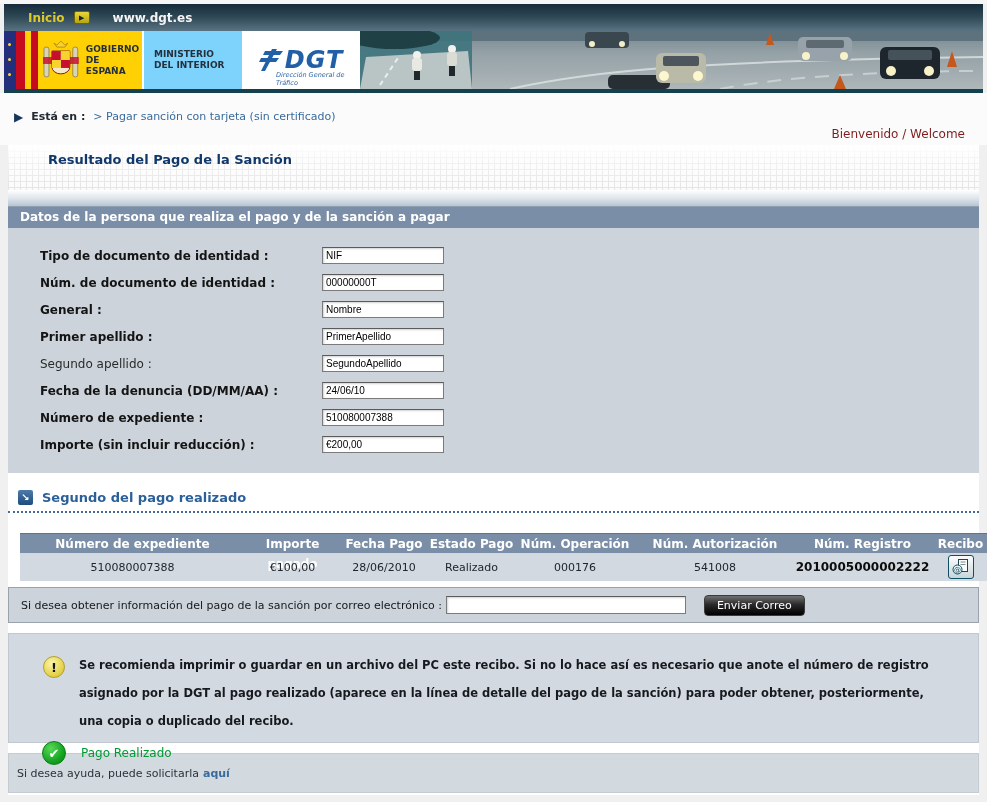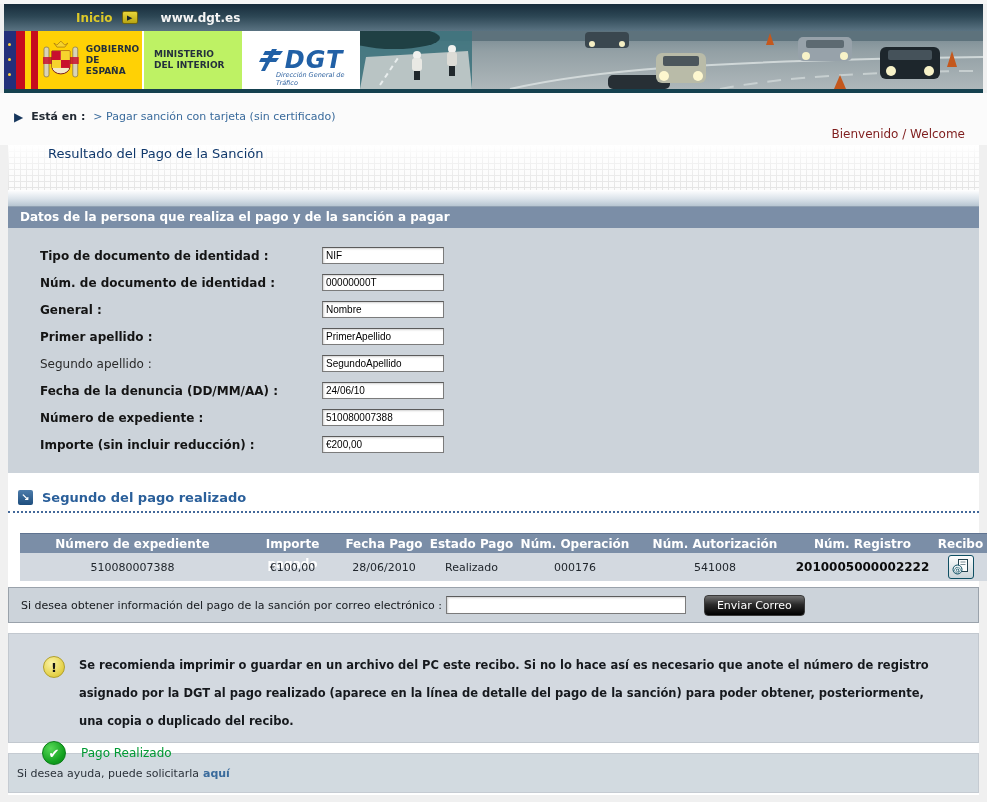--- a/index.html
+++ b/index.html
@@ -3,38 +3,38 @@
 <meta charset="utf-8">
 <style>
   * { margin:0; padding:0; box-sizing:border-box; }
   body { font-family:"DejaVu Sans", sans-serif; background:#ffffff; }
   .page { position:relative; width:987px; height:802px; background:#f0f0f0; overflow:hidden; }
   .frame { position:absolute; left:0; top:0; right:0; height:4px; background:#f6f6f6; z-index:5;}
   
   .topbar { position:absolute; left:4px; top:4px; width:979px; height:27px;
     background:linear-gradient(to bottom,#172c3b 0%, #2c4654 45%, #5a7382 100%);
     display:flex; align-items:center; padding-left:24px; gap:9px; }
-  .topbar .inicio { color:#ddc929; font-size:12px; font-weight:bold; cursor:pointer;margin-left:48px; }
+  .topbar .inicio { color:#ddc929; font-size:12px; font-weight:bold; cursor:pointer; }
   .play-icon { width:16px; height:13px; background:linear-gradient(#ead63a,#b7a512);
     border:1px solid #6d630e; border-radius:2px; display:inline-flex; align-items:center;
     justify-content:center; font-size:7px; color:#18262f; cursor:pointer; }
   .topbar .url { color:#f4f4f4; font-size:12px; font-weight:bold; margin-left:14px; }
   
   .header { position:absolute; left:4px; top:31px; width:979px; height:58px; display:flex; background:#ffd105; }
   .flagstrip { width:34px; height:100%; display:flex; }
   .eu { width:12px; background:#232f7a; position:relative; }
   .eu i { position:absolute; width:3px; height:3px; background:#ffd23b; border-radius:50%; left:4px; }
   .eu i:nth-child(1){top:12px}.eu i:nth-child(2){top:27px}.eu i:nth-child(3){top:42px}
   .st-red { width:9px; background:#c60b1e; }
   .st-yel { width:6px; background:#ffd105; }
   .st-red2 { width:7px; background:#c60b1e; }
   .gov-block { width:104px; background:#ffd105; display:flex; align-items:center; gap:6px; padding-left:4px; }
   .gov-text { font-size:9px; font-weight:bold; color:#24303c; line-height:11px; letter-spacing:0; }
   .vdivider { width:2px; background:#ffffff; }
-  .min-block { width:98px; background:#bef264; display:flex; align-items:center; padding-left:10px; }
+  .min-block { width:98px; background:#7dd3fc; display:flex; align-items:center; padding-left:10px; }
   .dgt-block { width:118px; background:#ffffff; display:flex; flex-direction:column; align-items:center; justify-content:center; }
   .dgt-row { display:flex; align-items:flex-end; gap:2px;margin-top:16px; }
   .dgt-word { font-size:24px; font-weight:bold; font-style:italic; color:#2160a6; line-height:22px; letter-spacing:1px; }
   .dgt-sub { font-size:6.5px; font-style:italic; color:#2a5f9e; line-height:8px; align-self:flex-end; margin-left:34px; }
   .photo { flex:1; position:relative; overflow:hidden; }
   .header-line { position:absolute; left:4px; top:89px; width:979px; height:4px; background:#15414f; }
   
   .bc-zone { position:absolute; left:0; top:93px; width:987px; height:52px; background:#fbfbfb; }
   .breadcrumb { position:absolute; left:14px; top:17px; display:flex; align-items:center; gap:8px; font-size:11px; }
   .bc-arrow { color:#16365c; font-size:12px; line-height:12px; }
@@ -42,21 +42,21 @@
   .bc-link { color:#3a6b9c; text-decoration:none; cursor:pointer; }
   .welcome { position:absolute; right:22px; top:34px; font-size:12px; color:#7f1d1d; cursor:pointer; }
   
   .card { position:absolute; left:8px; top:145px; width:971px; height:650px; background:#ffffff; }
   .title-band { position:relative; height:45px;
     background-image:
       linear-gradient(to bottom, #ffffff 0px, rgba(255,255,255,0.55) 16px, rgba(255,255,255,0.08) 45px),
       repeating-linear-gradient(to right, #e2e2e2 0 1px, transparent 1px 6px),
       repeating-linear-gradient(to bottom, #e2e2e2 0 1px, transparent 1px 6px);
     background-color:#fbfbfb; }
-  .page-title { position:absolute; left:40px; top:1px; font-size:13px; font-weight:normal; color:#10386b; }
+  .page-title { position:absolute; left:40px; top:7px; font-size:13px; font-weight:bold; color:#10386b; }
   .gradient-strip { height:17px; background:linear-gradient(to bottom,#ffffff 0%,#dbe3ea 55%,#b7c5d1 100%); border-bottom:1px solid #8fa0b2; }
   .section-bar { height:21px; background:#7b8ea7; color:#ffffff; font-size:12px; font-weight:bold;
     line-height:21px; padding-left:12px; }
   .form-area { height:245px; background:#ccd3da; padding-top:17px; position:relative; }
   .frow { position:relative; height:27px; }
   .flabel { position:absolute; left:32px; top:4px; font-size:12px; font-weight:bold; color:#141414; }
   .flabel.regular { font-weight:normal; color:#2a2a2a; }
   .finput { position:absolute; left:314px; top:2px; width:122px; height:17px;
     border:1px solid #7b7b7b; border-top-color:#5b5b5b; background:#ffffff;
     box-shadow:inset 1px 1px 2px rgba(0,0,0,0.18); font-family:"Liberation Sans",sans-serif;

